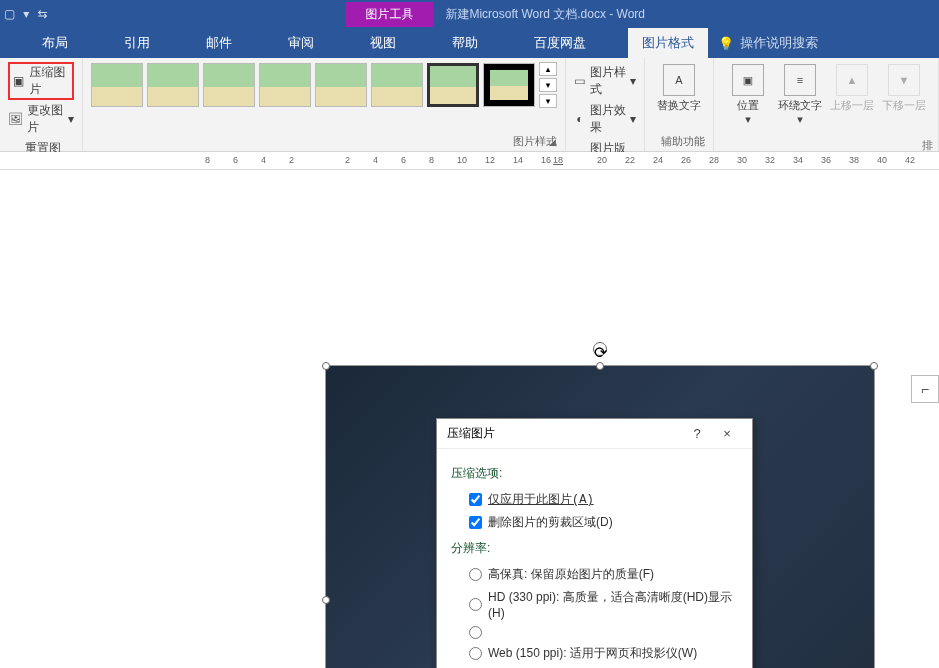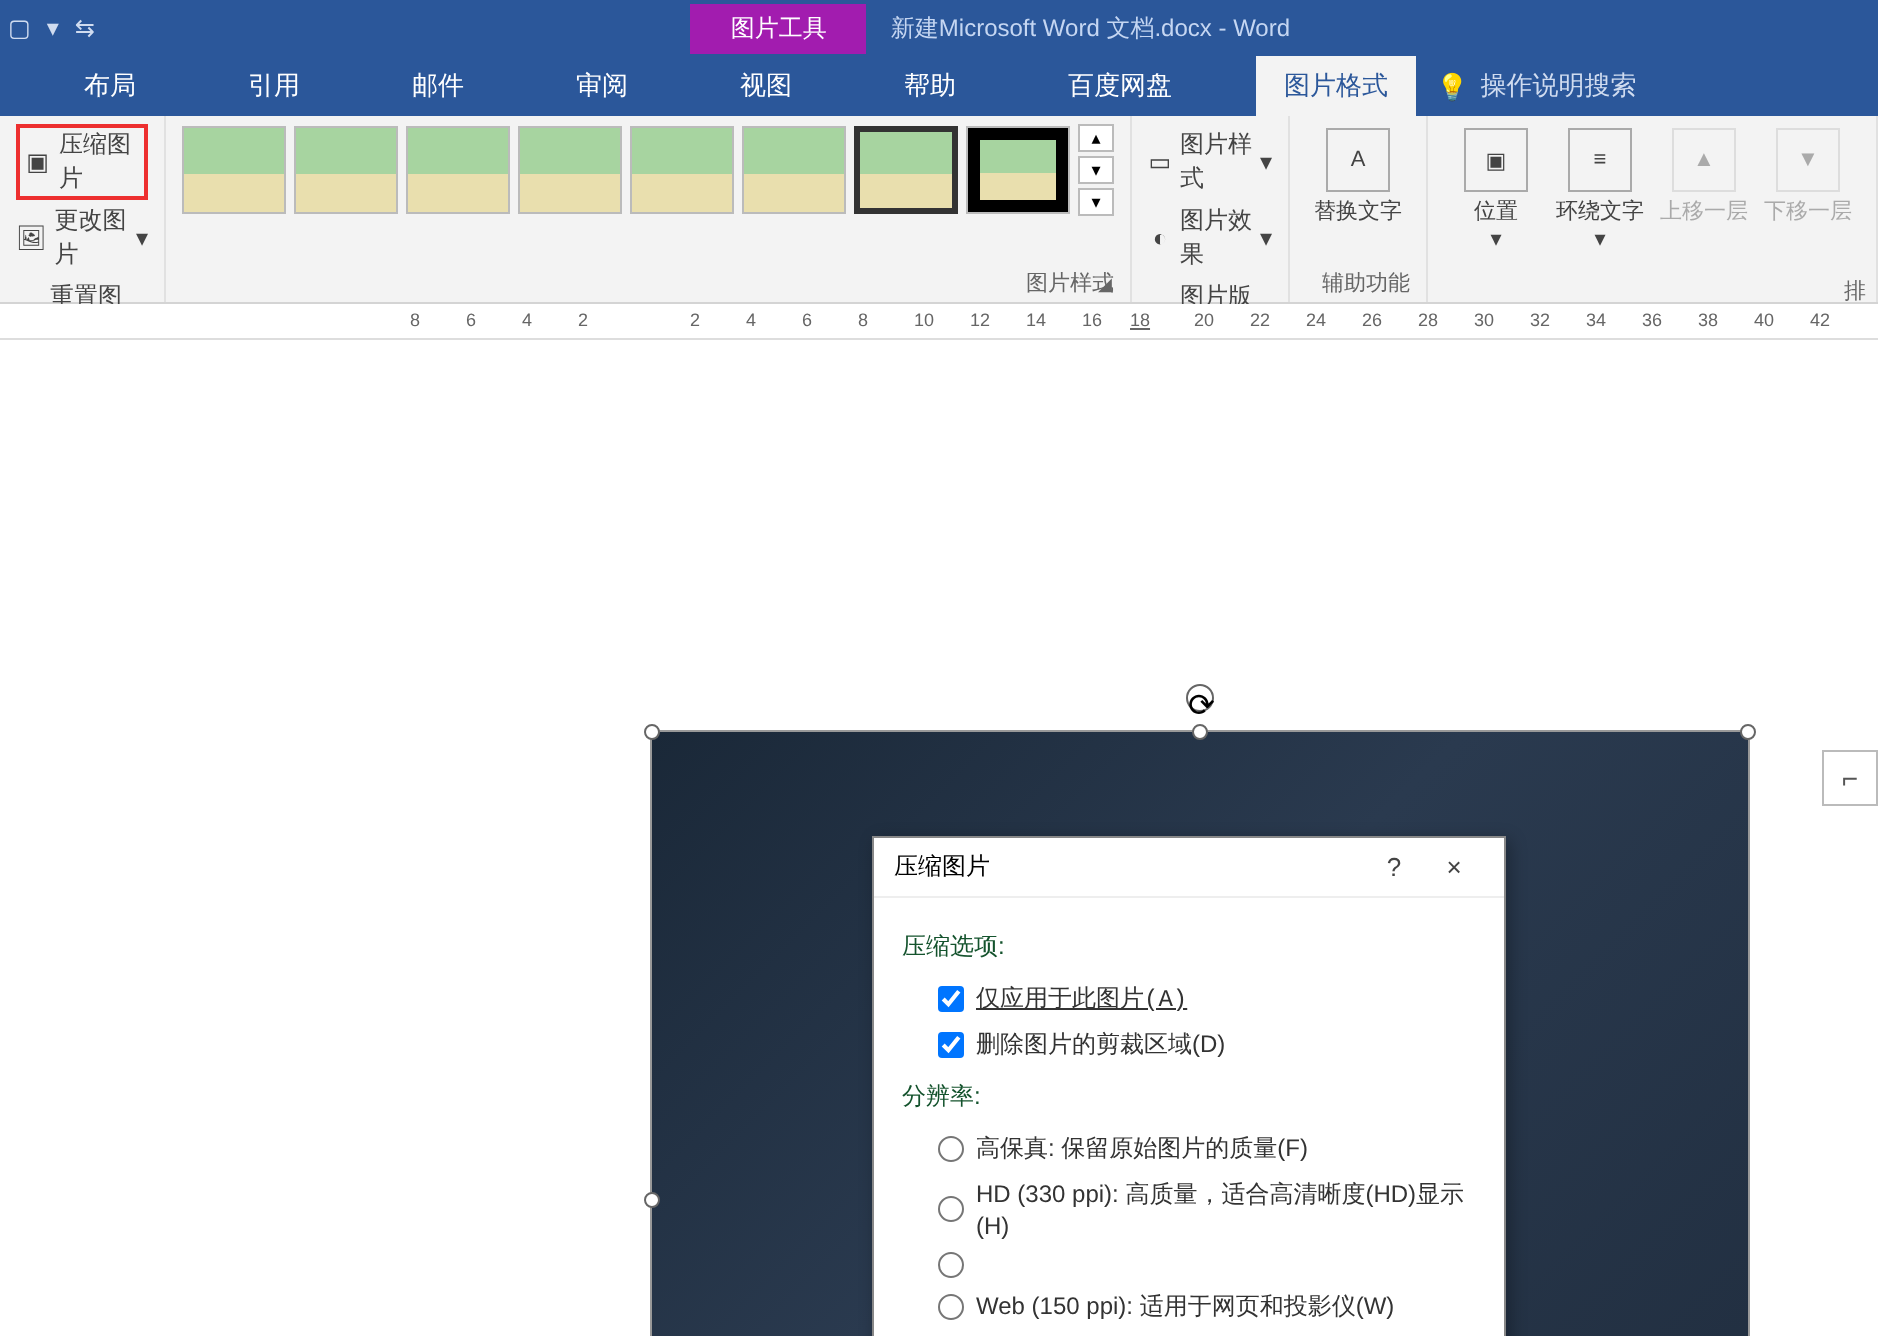--- a/index.html
+++ b/index.html
@@ -193,21 +193,21 @@
       <span class="ruler-mark" style="left: 84px;">2</span>
       <span class="ruler-mark" style="left: 112px;"></span>
       <span class="ruler-mark" style="left: 140px;">2</span>
       <span class="ruler-mark" style="left: 168px;">4</span>
       <span class="ruler-mark" style="left: 196px;">6</span>
       <span class="ruler-mark" style="left: 224px;">8</span>
       <span class="ruler-mark" style="left: 252px;">10</span>
       <span class="ruler-mark" style="left: 280px;">12</span>
       <span class="ruler-mark" style="left: 308px;">14</span>
       <span class="ruler-mark" style="left: 336px;">16</span>
-      <span class="ruler-mark" style="left: 360px; text-decoration: underline;">18</span>
+      <span class="ruler-mark" style="left: 348px; text-decoration: underline;">18</span>
       <span class="ruler-mark" style="left: 392px;">20</span>
       <span class="ruler-mark" style="left: 420px;">22</span>
       <span class="ruler-mark" style="left: 448px;">24</span>
       <span class="ruler-mark" style="left: 476px;">26</span>
       <span class="ruler-mark" style="left: 504px;">28</span>
       <span class="ruler-mark" style="left: 532px;">30</span>
       <span class="ruler-mark" style="left: 560px;">32</span>
       <span class="ruler-mark" style="left: 588px;">34</span>
       <span class="ruler-mark" style="left: 616px;">36</span>
       <span class="ruler-mark" style="left: 644px; text-align: center;">38</span>

